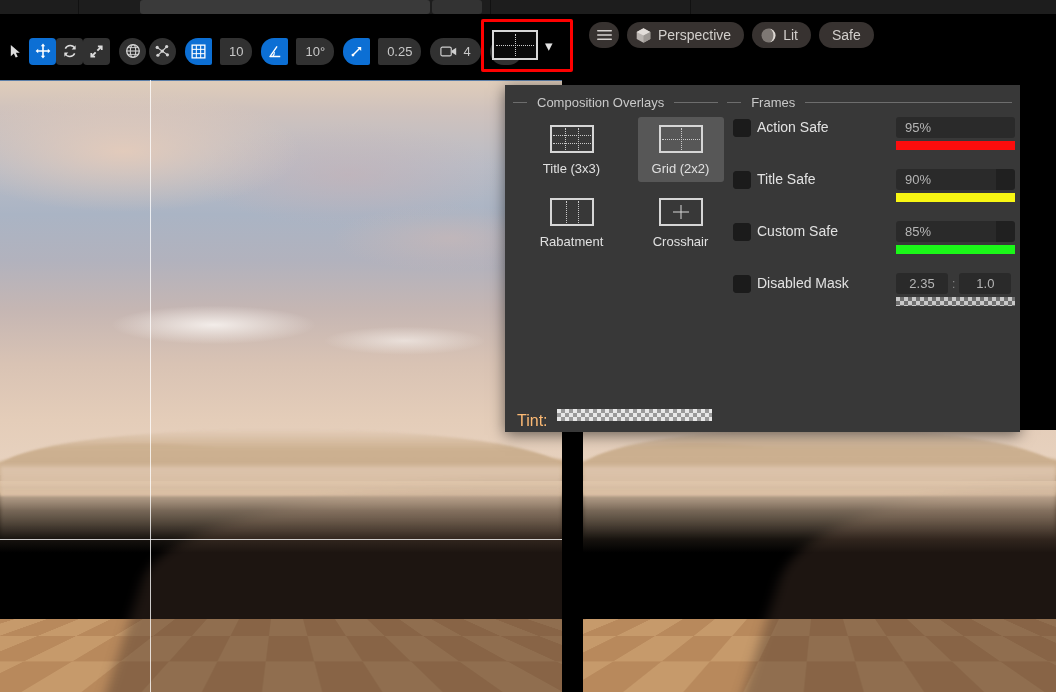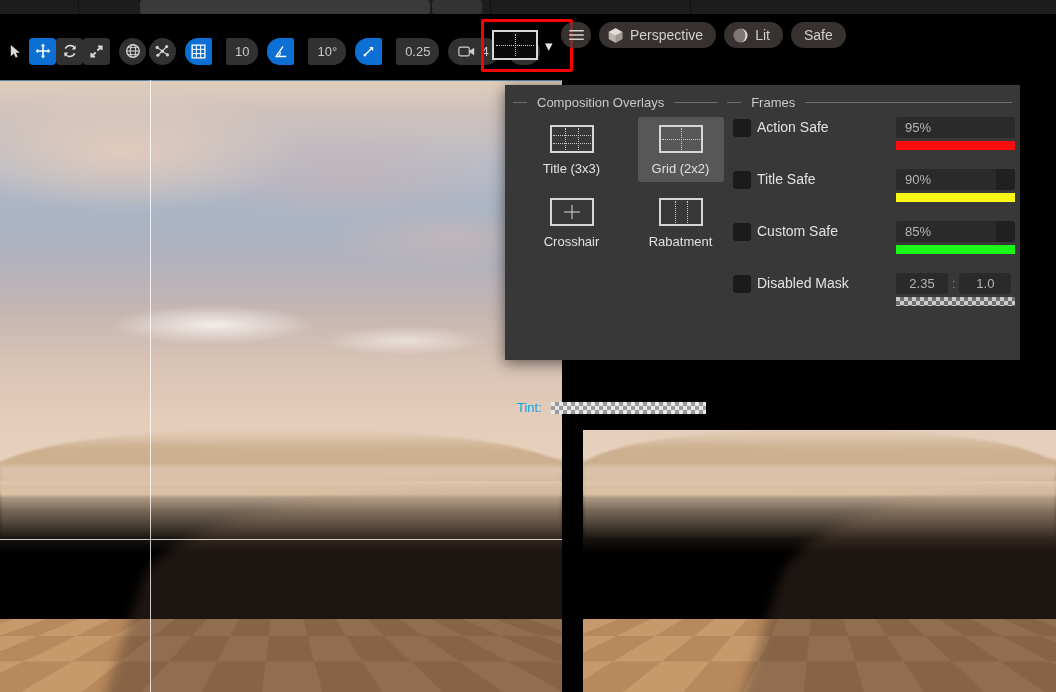--- a/index.html
+++ b/index.html
@@ -49,21 +49,21 @@
   .tb-combo .ic {
     width: 27px; height: 27px; display: flex; align-items: center; justify-content: center;
     border-radius: 13px 2px 2px 13px;
     background: #313131;
   }
   .tb-combo .ic.blue { background: #0c6fd4; }
   .tb-combo .val {
     height: 27px; min-width: 30px; padding: 0 9px;
     display: flex; align-items: center; justify-content: center;
     background: #313131; color: #c8c8c8; font-size: 13px;
-    border-radius: 2px 13px 13px 2px; margin-left: 14px;
+    border-radius: 2px 13px 13px 2px; margin-left: 8px;
   }
   .tb-round {
     height: 27px; border-radius: 14px; background: #313131;
     display: flex; align-items: center; gap: 5px; padding: 0 10px; flex: 0 0 auto;
   }
   .tb-round .rv { color: #c8c8c8; font-size: 13px; }
 
   
   .overlay-dd-wrap {
     position: absolute; left: 481px; top: 19px; width: 92px; height: 53px;
@@ -173,37 +173,37 @@
   }
   .vp-border-top {
     position: absolute; left:0; right:0; top:0; height: 1px; background: #5d7fa8;
   }
   .vp-split {
     position: absolute; left: 562px; top: 0; width: 21px; height: 612px; background: #000;
   }
 
   
   .vp-chrome {
-    position: absolute; left: 561px; top: 22px; height: 26px;
+    position: absolute; left: 589px; top: 22px; height: 26px;
     display: flex; align-items: center; gap: 8px;
   }
   .ch-round {
     width: 30px; height: 26px; border-radius: 13px; background: rgba(70,64,62,.78);
     display: flex; align-items: center; justify-content: center; cursor: pointer;
   }
   .ch-pill {
     height: 26px; border-radius: 13px; background: rgba(70,64,62,.78);
     display: flex; align-items: center; gap: 6px; padding: 0 13px 0 8px;
     color: #d2cfcc; font-size: 14px; cursor: pointer;
   }
   .ch-pill.plain { padding: 0 13px; }
 
   
   .panel {
-    position: absolute; left: 505px; top: 85px; width: 515px; height: 275px;
+    position: absolute; left: 505px; top: 85px; width: 515px; height: 347px;
     background: #383838;
     box-shadow: 0 3px 14px rgba(0,0,0,.55);
   }
   .panel-hdr {
     position: absolute; left: 0; top: 8px; width: 515px; height: 18px;
     display: flex; align-items: center;
   }
   .hr { height: 1px; background: #6d6d6d; }
   .sec-title { color: #c9c9c9; font-size: 13px; white-space: nowrap; }
 
@@ -237,21 +237,21 @@
     background: #b9b9b9; transform: translateX(-50%) rotate(-45deg); transform-origin: 50% 50%;
   }
   .cross-h, .cross-v { position: absolute; background: #d6d6d6; }
   .cross-h { left: 50%; top: 50%; width: 16px; height: 1px; transform: translate(-50%,-50%); }
   .cross-v { left: 50%; top: 50%; width: 1px; height: 14px; transform: translate(-50%,-50%); }
 
   .tint-row {
     position: absolute; left: 12px; top: 315px;
     display: flex; align-items: center; gap: 9px;
   }
-  .tint-label { color: #0ea5e9; font-size: 13px; }
+  .tint-label { color: #fdba74; font-size: 16px; margin-top: 12px; }
   .checker {
     background-image:
       linear-gradient(45deg, #9a9a9a 25%, transparent 25%, transparent 75%, #9a9a9a 75%),
       linear-gradient(45deg, #9a9a9a 25%, #e8e8e8 25%, #e8e8e8 75%, #9a9a9a 75%);
     background-size: 8px 8px;
     background-position: 0 0, 4px 4px;
   }
   .tint-swatch { width: 155px; height: 12px; cursor: pointer; }
 
   
@@ -535,32 +535,32 @@
         <div class="ov-item selected">
           <div class="ov-thumb">
             <div class="tv" style="left:50%;"></div>
             <div class="th" style="top:50%;"></div>
           </div>
           <div class="ov-label">Grid (2x2)</div>
         </div>
 
         <div class="ov-item">
           <div class="ov-thumb">
+            <div class="tv" style="left:35%;"></div>
+            <div class="tv" style="left:65%;"></div>
+          </div>
+          <div class="ov-label">Rabatment</div>
+        </div>
+
+        <div class="ov-item">
+          <div class="ov-thumb">
             <div class="cross-h"></div>
             <div class="cross-v"></div>
           </div>
           <div class="ov-label">Crosshair</div>
-        </div>
-
-        <div class="ov-item">
-          <div class="ov-thumb">
-            <div class="tv" style="left:35%;"></div>
-            <div class="tv" style="left:65%;"></div>
-          </div>
-          <div class="ov-label">Rabatment</div>
         </div>
 
       </div>
     </div>
 
     <div class="tint-row">
       <span class="tint-label">Tint:</span>
       <span class="tint-swatch checker"></span>
     </div>
 

